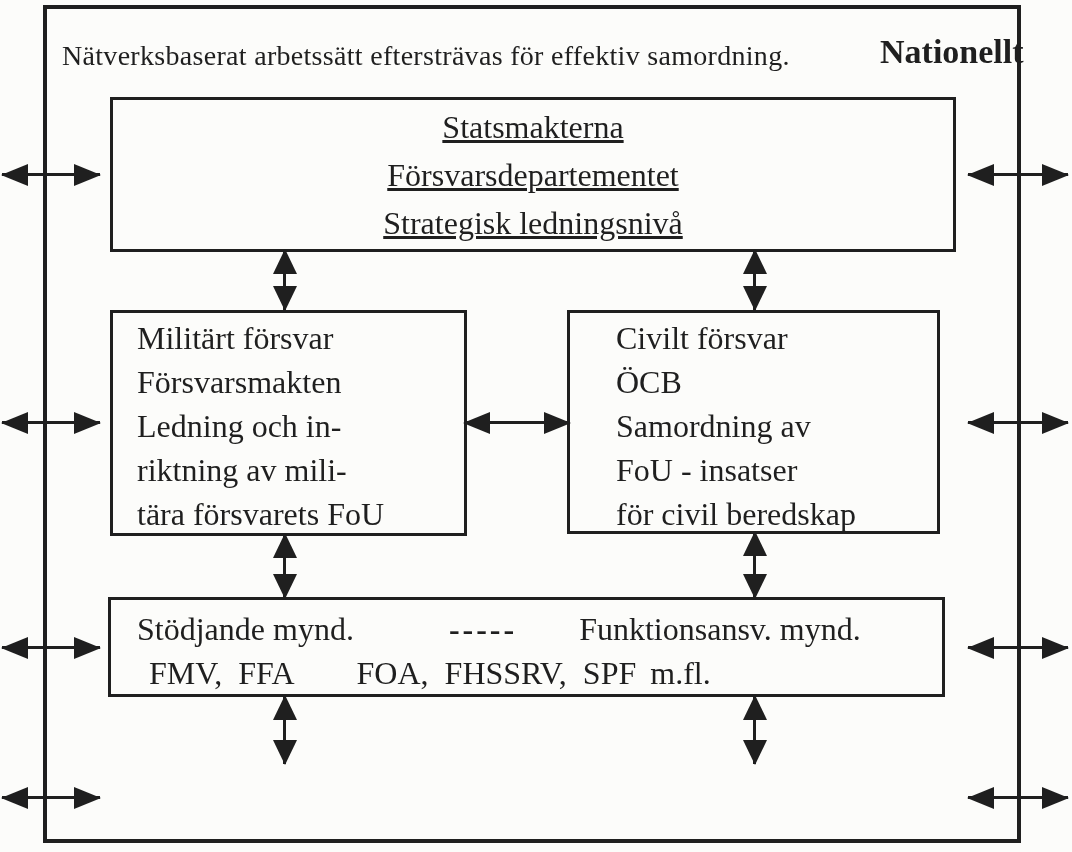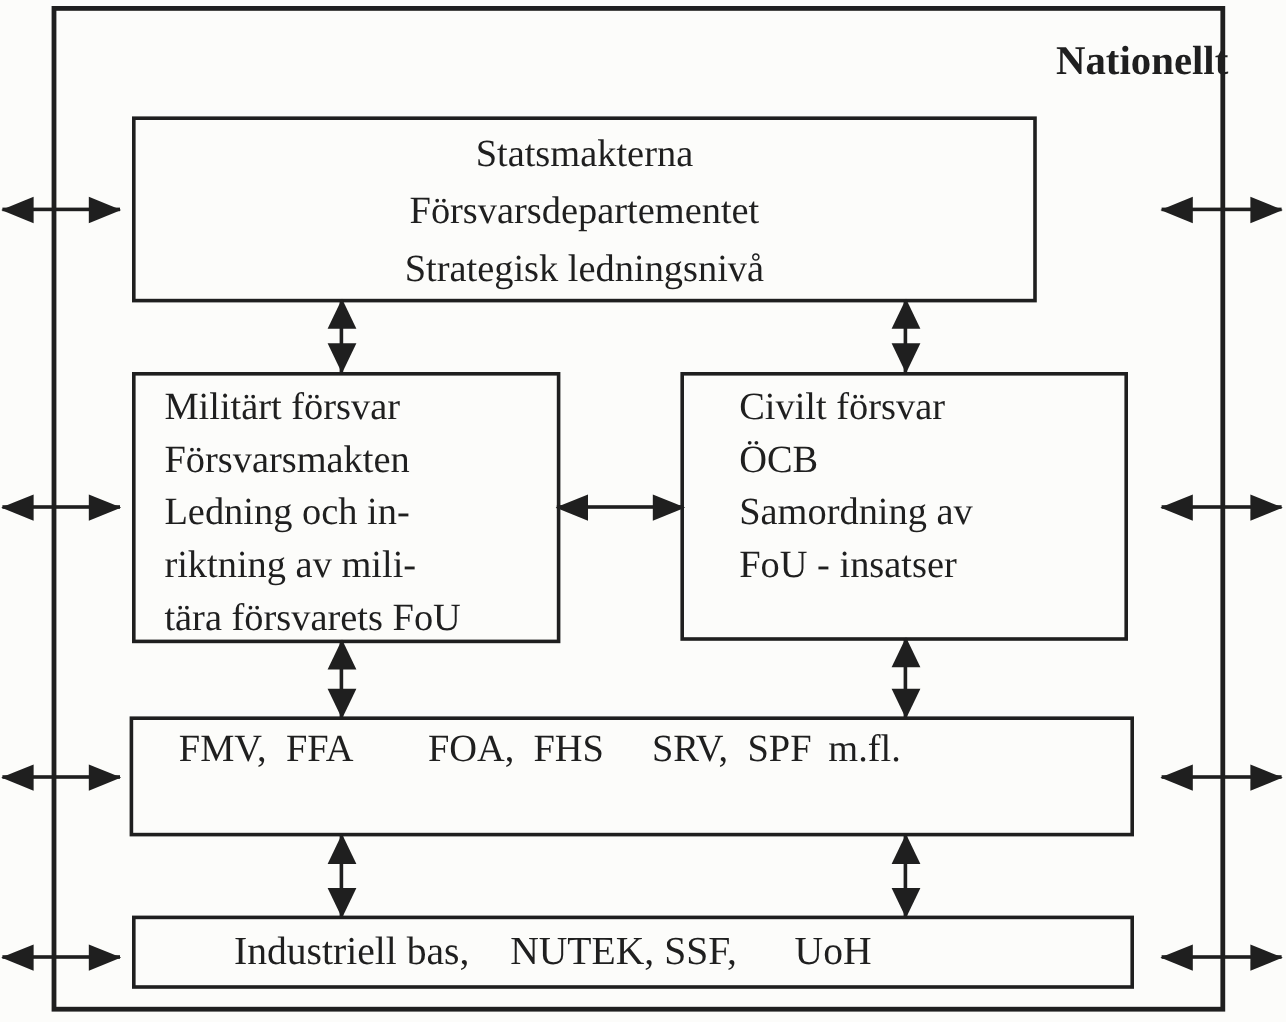--- a/index.html
+++ b/index.html
@@ -13,54 +13,55 @@
 
   
   .frame{position:absolute;left:43px;top:5px;width:978px;height:838px;border:4px solid var(--ink);background:transparent;}
 
   
   .caption{position:absolute;left:62px;top:40px;font-size:28px;letter-spacing:.3px;white-space:nowrap;}
   .scope{position:absolute;left:880px;top:33px;font-size:34px;font-weight:bold;white-space:nowrap;}
 
   
   .box{position:absolute;border:3px solid var(--ink);background:var(--paper);font-size:32px;line-height:44px;}
-  .box-top{left:110px;top:97px;width:754px;height:155px;text-align:center;line-height:48px;padding-top:3px;}
+  .box-top{left:110px;top:97px;width:846px;height:155px;text-align:center;line-height:48px;padding-top:3px;text-decoration:underline;}
   .box-mil{left:110px;top:310px;width:357px;height:226px;padding:3px 4px 0 24px;}
   .box-civ{left:567px;top:310px;width:373px;height:224px;padding:3px 16px 0 46px;}
   .box-mynd{left:108px;top:597px;width:837px;height:100px;}
   .box-ind{left:110px;top:763px;width:835px;height:61px;font-size:33px;line-height:55px;}
 
   .row{white-space:nowrap;}
   .row1{margin-top:8px;line-height:42px;}
   .row2{line-height:46px;}
   .seg{display:inline-block;white-space:pre;}
   .dashes{letter-spacing:3px;font-weight:bold;}
 
   .s11{margin-left:26px;} .s12{margin-left:95px;} .s13{margin-left:62px;}
-  .f1{margin-left:38px;} .f2{margin-left:62px;} .f3{margin-left:40px;} .f4{margin-left:14px;}
+  .f1{margin-left:38px;} .f2{margin-left:62px;} .f3{} .f4{margin-left:14px;}
   .i1{margin-left:82px;} .i2{margin-left:34px;} .i3{margin-left:48px;}
 
   
   .ah,.av{position:absolute;background:var(--ink);z-index:5;}
   .ah{height:3px;}
   .ah::before,.ah::after{content:"";position:absolute;top:50%;width:0;height:0;border-style:solid;}
   .ah::before{left:-1px;transform:translateY(-50%);border-width:11px 27px 11px 0;border-color:transparent var(--ink) transparent transparent;}
   .ah::after{right:-1px;transform:translateY(-50%);border-width:11px 0 11px 27px;border-color:transparent transparent transparent var(--ink);}
   .av{width:3px;}
   .av::before,.av::after{content:"";position:absolute;left:50%;width:0;height:0;border-style:solid;}
   .av::before{top:-1px;transform:translateX(-50%);border-width:0 12px 25px 12px;border-color:transparent transparent var(--ink) transparent;}
   .av::after{bottom:-1px;transform:translateX(-50%);border-width:25px 12px 0 12px;border-color:var(--ink) transparent transparent transparent;}
 </style>
 </head>
 <body>
 
 <div id="stage">
 
   <div class="frame"></div>
 
+  <div class="caption">Nätverksbaserat arbetssätt eftersträvas för effektiv samordning.</div>
   <div class="scope">Nationellt</div>
 
   <div class="box box-top">
     <div>Statsmakterna</div>
     <div>Försvarsdepartementet</div>
     <div>Strategisk ledningsnivå</div>
   </div>
 
   <div class="box box-mil">
     <div>Militärt försvar</div>
@@ -68,31 +69,32 @@
     <div>Ledning och in-</div>
     <div>riktning av mili-</div>
     <div>tära försvarets FoU</div>
   </div>
 
   <div class="box box-civ">
     <div>Civilt försvar</div>
     <div>ÖCB</div>
     <div>Samordning av</div>
     <div>FoU - insatser</div>
+    <div>för civil beredskap</div>
   </div>
 
   <div class="box box-mynd">
+    <div class="row row1">
+      <span class="seg s11">Stödjande mynd.</span><span class="seg s12 dashes">-----</span><span class="seg s13">Funktionsansv. mynd.</span>
+    </div>
     <div class="row row2">
       <span class="seg f1">FMV,  FFA</span><span class="seg f2">FOA,  FHS</span><span class="seg f3">SRV,  SPF</span><span class="seg f4">m.fl.</span>
     </div>
   </div>
 
-  <div class="box box-ind">
-    <span class="seg i1">Industriell bas,</span><span class="seg i2">NUTEK, SSF,</span><span class="seg i3">UoH</span>
-  </div>
 
   <div class="av" style="left:283px;top:250px;height:60px;"></div>
   <div class="av" style="left:753px;top:250px;height:60px;"></div>
   <div class="av" style="left:283px;top:534px;height:64px;"></div>
   <div class="av" style="left:753px;top:532px;height:66px;"></div>
   <div class="av" style="left:283px;top:696px;height:68px;"></div>
   <div class="av" style="left:753px;top:696px;height:68px;"></div>
 
   <div class="ah" style="left:464px;top:421px;width:106px;"></div>
 

